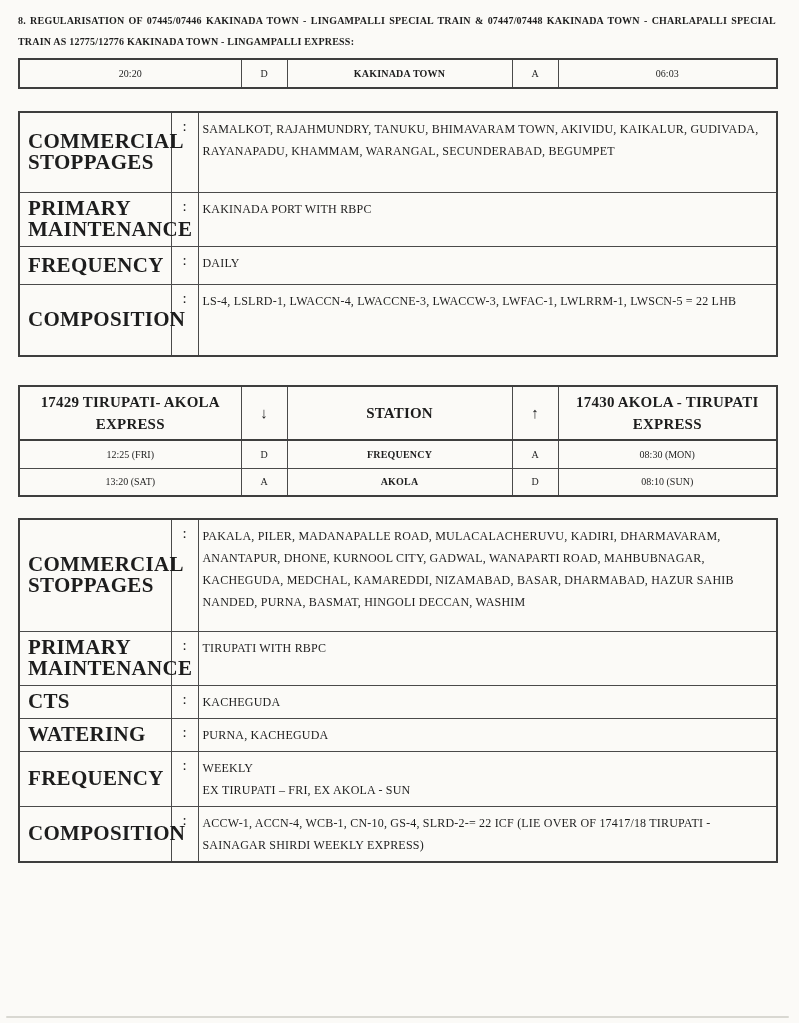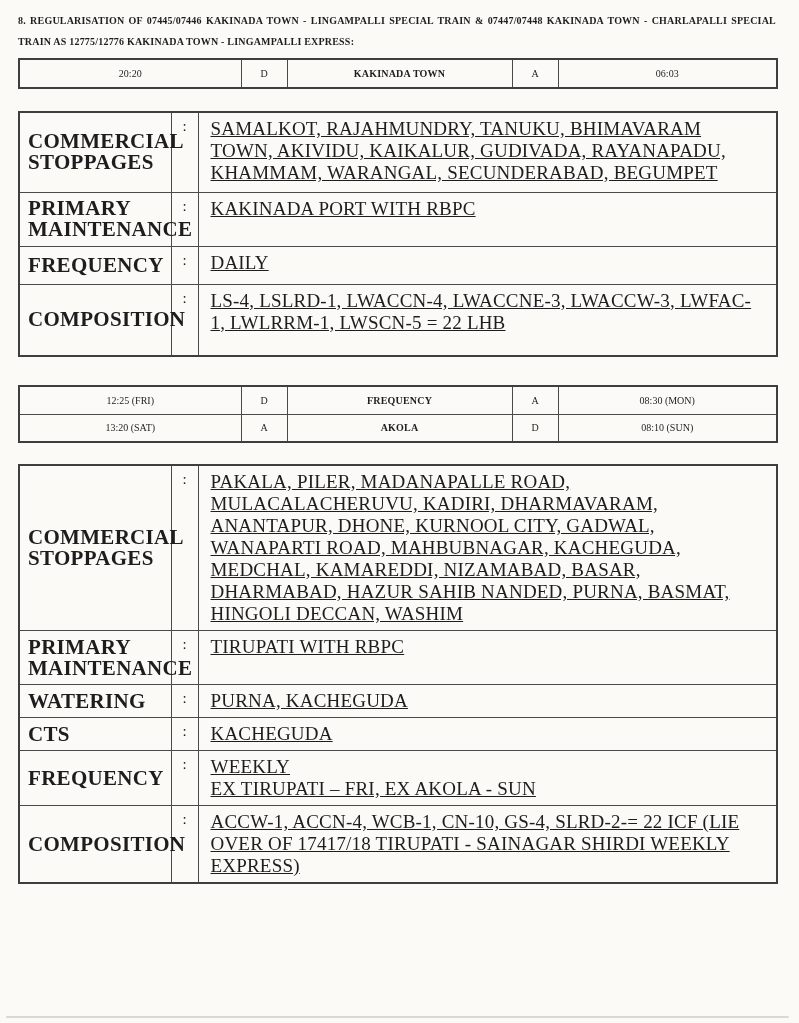--- a/index.html
+++ b/index.html
@@ -62,27 +62,26 @@
     vertical-align:middle;
   }
   .det td.sep{
     text-align:center;
     vertical-align:top;
     padding-top:5px;
     font-size:15px;
     font-weight:400;
   }
   .det td.val{
-    font-size:19px;
+    font-size:12px;
     line-height:22px;
-    padding:5px 12px 5px 12px;
+    padding:5px 12px 5px 4px;
     vertical-align:top;
     white-space:pre-line;
     letter-spacing:0.2px;
-    text-decoration:underline;
   }
   tr.r80{height:80px;}
   tr.r54{height:54px;}
   tr.r38{height:38px;}
   tr.r72{height:72px;}
   tr.r112{height:112px;}
   tr.r28{height:28px;}
   tr.r48{height:48px;}
   table.det.last{margin-bottom:0;}
   .scan-line{
@@ -152,20 +151,27 @@
 
   <table class="sched" style="margin-bottom:21px;">
     <colgroup>
         <col style="width:222px">
         <col style="width:46px">
         <col style="width:225px">
         <col style="width:46px">
         <col style="width:219px">
       </colgroup>
     <tbody>
+        <tr class="hrow2">
+      <th>17429 TIRUPATI- AKOLA EXPRESS</th>
+      <th class="arrow">↓</th>
+      <th>STATION</th>
+      <th class="arrow">↑</th>
+      <th>17430 AKOLA - TIRUPATI EXPRESS</th>
+    </tr>
     <tr class="drow2">
       <td>12:25 (FRI)</td>
       <td>D</td>
       <td class="station">FREQUENCY</td>
       <td>A</td>
       <td>08:30 (MON)</td>
     </tr>
     <tr class="drow2">
       <td>13:20 (SAT)</td>
       <td>A</td>
@@ -187,28 +193,28 @@
       <td class="lbl">COMMERCIAL STOPPAGES</td>
       <td class="sep">:</td>
       <td class="val">PAKALA, PILER, MADANAPALLE ROAD, MULACALACHERUVU, KADIRI, DHARMAVARAM, ANANTAPUR, DHONE, KURNOOL CITY, GADWAL, WANAPARTI ROAD, MAHBUBNAGAR, KACHEGUDA, MEDCHAL, KAMAREDDI, NIZAMABAD, BASAR, DHARMABAD, HAZUR SAHIB NANDED, PURNA, BASMAT, HINGOLI DECCAN, WASHIM</td>
     </tr>
     <tr class="r54">
       <td class="lbl">PRIMARY MAINTENANCE</td>
       <td class="sep">:</td>
       <td class="val">TIRUPATI WITH RBPC</td>
     </tr>
     <tr class="r28">
+      <td class="lbl">CTS</td>
+      <td class="sep">:</td>
+      <td class="val">KACHEGUDA</td>
+    </tr>
+    <tr class="r28">
       <td class="lbl">WATERING</td>
       <td class="sep">:</td>
       <td class="val">PURNA, KACHEGUDA</td>
-    </tr>
-    <tr class="r28">
-      <td class="lbl">CTS</td>
-      <td class="sep">:</td>
-      <td class="val">KACHEGUDA</td>
     </tr>
     <tr class="r48">
       <td class="lbl">FREQUENCY</td>
       <td class="sep">:</td>
       <td class="val">WEEKLY
 EX TIRUPATI – FRI, EX AKOLA - SUN</td>
     </tr>
     <tr class="r54">
       <td class="lbl">COMPOSITION</td>
       <td class="sep">:</td>

